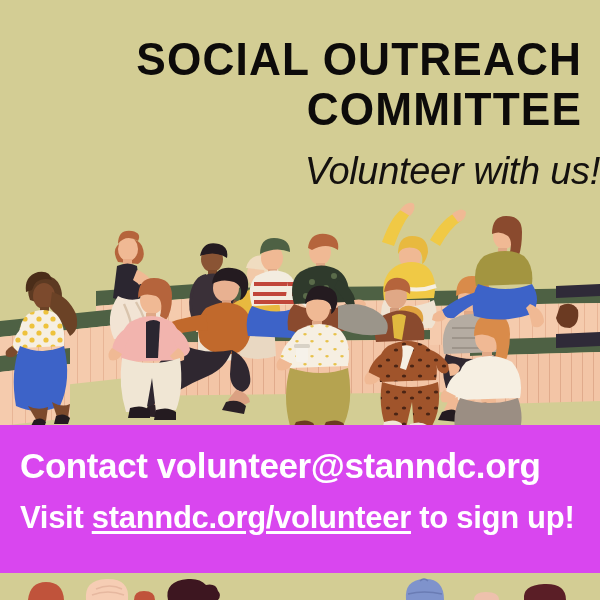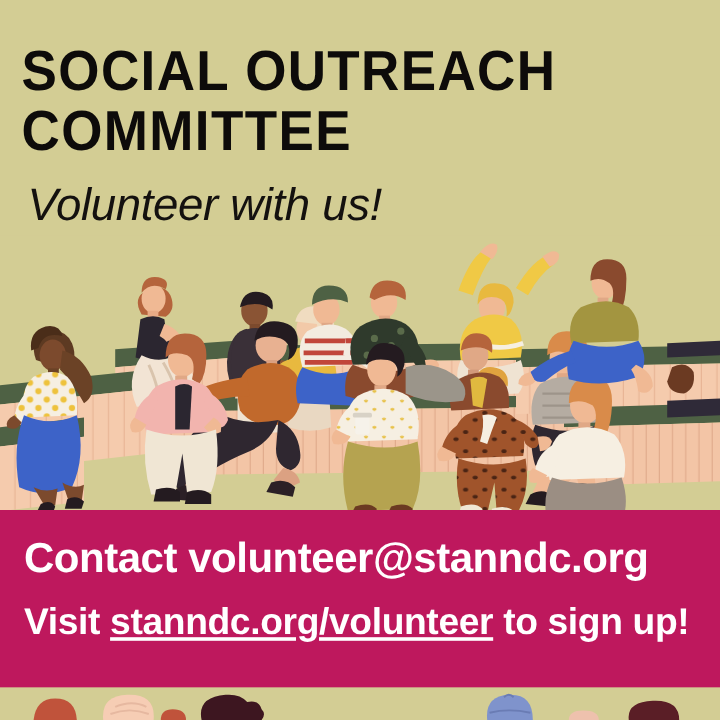--- a/index.html
+++ b/index.html
@@ -20,21 +20,21 @@
     background: #d3cd94;
     user-select: none;
   }
 
   
   .headline-block {
     position: absolute;
     top: 34px;
     left: 0;
     width: 600px;
-    text-align: left;
+    text-align: right;
   }
   .title-line {
     font-family: "Liberation Sans Narrow", "Liberation Sans", "DejaVu Sans", sans-serif;
     font-weight: 700;
     font-size: 47px;
     line-height: 50px;
     letter-spacing: 1.2px;
     color: #0d0b0a;
     text-transform: uppercase;
     transform: scaleX(0.94);
@@ -65,21 +65,21 @@
   }
   .illustration svg { display: block; }
 
   
   .contact-band {
     position: absolute;
     left: 0;
     top: 425px;
     width: 600px;
     height: 148px;
-    background: #be185d;
+    background: #d946ef;
     box-sizing: border-box;
     padding: 21px 18px 0 20px;
   }
   .contact-line {
     color: #ffffff;
     font-family: "Liberation Sans", "DejaVu Sans", sans-serif;
     font-weight: 700;
     font-size: 35px;
     line-height: 40px;
     letter-spacing: -0.4px;

